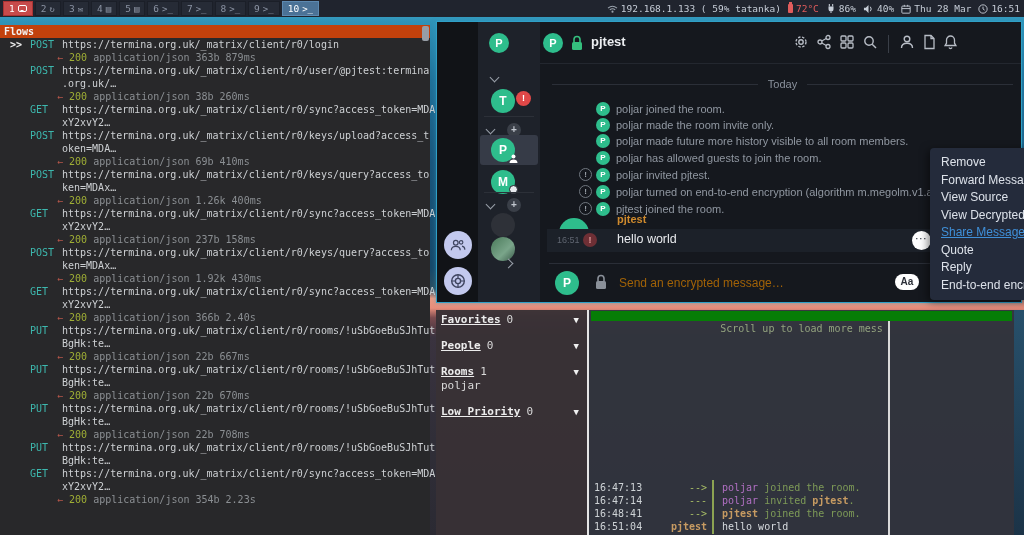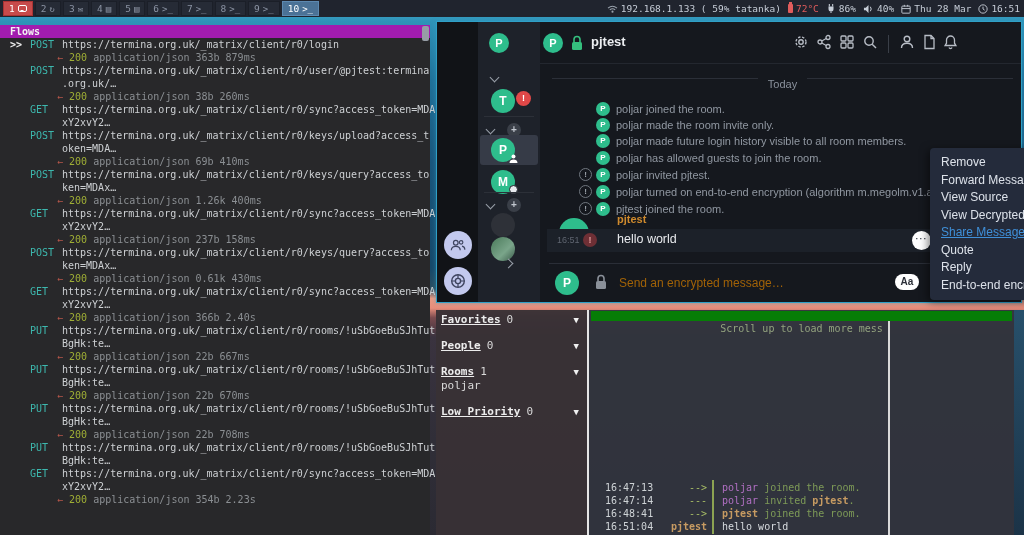--- a/index.html
+++ b/index.html
@@ -35,22 +35,22 @@
   #status{display:flex;align-items:center;gap:7px;padding-right:4px;color:#9aa3ad;}
   #status .seg{display:flex;align-items:center;gap:3px;white-space:nowrap;color:#c6cdd7;}
   #status .seg svg{display:block;}
   #status .seg.temp{color:#e05c5c;}
   .batt{display:inline-block;width:5px;height:9px;background:#e05c5c;border-radius:1px;position:relative;}
   .batt::before{content:'';position:absolute;top:-2px;left:1px;width:3px;height:2px;background:#e05c5c;}
 
   
   #mitm{position:absolute;left:0;top:25px;width:430px;height:510px;background:#28282a;
     font-family:"DejaVu Sans Mono",monospace;font-size:10px;color:#cdd0d3;}
-  #mitm .title{height:13px;background:#a21caf;color:#f2f2f2;
-    font:bold 10px/13px "DejaVu Sans Mono",monospace;padding-left:10px;}
+  #mitm .title{height:13px;background:#c2410c;color:#f2f2f2;
+    font:bold 10px/13px "DejaVu Sans Mono",monospace;padding-left:4px;}
   #flow-list{position:absolute;left:0;top:13px;right:0;}
   .fl{height:13px;line-height:13px;padding-left:62px;white-space:nowrap;position:relative;}
   .fl .mark{position:absolute;left:10px;color:#ececec;font-weight:bold;}
   .fl .method{position:absolute;left:30px;color:#3db8ae;}
   .fl .url{color:#cdd0d3;}
   .fl.cont{color:#cdd0d3;}
   .fl.resp{padding-left:57px;}
   .fl .arrow{color:#b8574a;}
   .fl .code{color:#9fae35;}
   .fl .info{color:#8b8f93;}
@@ -74,21 +74,21 @@
   .rail-selected{position:absolute;left:2px;width:58px;height:30px;background:#363b47;border-radius:3px;}
   .badge-red{position:absolute;width:15px;height:15px;border-radius:50%;background:#e04848;
     color:#fff;font:bold 9px/15px "Liberation Sans",sans-serif;text-align:center;}
   .mini-dot{position:absolute;width:7px;height:7px;border-radius:50%;background:#e8eaee;border:1px solid #1e222a;}
   .circle-btn{position:absolute;left:7px;width:28px;height:28px;border-radius:50%;
     background:#c3c9ee;display:flex;align-items:center;justify-content:center;}
   .el-header-title{position:absolute;left:154px;top:12px;font-size:13px;font-weight:bold;color:#eceef1;}
   .hdr-icons{position:absolute;left:356px;top:12px;display:flex;align-items:center;gap:7px;}
   .hdr-icons .sep{width:1px;height:18px;background:#3a3f48;margin:0 3px;}
   .hdr-divider{position:absolute;left:103px;right:0;top:41px;height:1px;background:#23272f;}
-  .today{position:absolute;left:115px;right:8px;top:56px;display:flex;align-items:flex-start;}
+  .today{position:absolute;left:115px;right:8px;top:56px;display:flex;align-items:center;}
   .today .line{flex:1;height:1px;background:#2b2f38;}
   .today .txt{margin:0 10px;font-size:11px;color:#8a919c;}
   .event{position:absolute;left:142px;right:6px;height:15px;display:flex;align-items:center;}
   .eshield{width:13px;height:13px;border-radius:50%;border:1px solid #6f767e;color:#9aa1a9;
     font:bold 8px/12px "Liberation Sans",sans-serif;text-align:center;margin-right:4px;
     box-sizing:border-box;flex:none;}
   .eshield.hidden{visibility:hidden;}
   .eavatar{width:14px;height:14px;border-radius:50%;background:#2ebd8c;color:#fff;
     font:bold 8px/14px "Liberation Sans",sans-serif;text-align:center;margin-right:6px;flex:none;}
   .etext{font-size:11px;color:#9097a1;white-space:nowrap;overflow:hidden;}
@@ -122,21 +122,21 @@
   .q-banner{position:absolute;left:155px;top:1px;right:2px;height:10px;background:#067d06;}
   .q-scroll{position:absolute;left:153px;right:0;top:13px;text-align:center;
     font-size:10px;color:#93a37f;}
   .q-row{position:absolute;left:5px;right:6px;height:14px;line-height:14px;
     font-size:11px;font-weight:bold;color:#ececec;white-space:nowrap;}
   .q-row .lbl{text-decoration:underline;}
   .q-row .cnt{font-weight:normal;color:#d9d9d9;margin-left:6px;}
   .q-row .tri{position:absolute;right:2px;top:0;font-size:9px;color:#f0f0f0;}
   .q-item{position:absolute;left:5px;height:14px;line-height:14px;font-size:11px;color:#d9d9d9;}
   .logline{position:absolute;left:0;right:0;height:13px;line-height:13px;font-size:10px;white-space:nowrap;}
-  .log-time{position:absolute;left:169px;color:#ced3d6;text-align:right;}
+  .log-time{position:absolute;left:158px;color:#ced3d6;text-align:right;}
   .log-prefix{position:absolute;left:206px;width:65px;text-align:right;}
   .log-msg{position:absolute;left:286px;}
   .q-vbar{position:absolute;left:276px;top:170px;height:54px;width:2px;background:#8ca352;}
   .c-purple{color:#b06fc2;} .c-tan{color:#c79b62;font-weight:bold;}
   .c-green{color:#7d9a57;} .c-plain{color:#d6dade;} .c-arrow{color:#a9bf66;}
 </style>
 </head>
 <body>
 
 <div id="screen">
@@ -256,21 +256,21 @@
         <div class="fl cont">oken=MDA…</div>
         <div class="fl resp"><span class="arrow">← </span><span class="code">200</span><span class="info"> application/json 69b 410ms</span></div>
         <div class="fl l1"><span class="method">POST</span><span class="url">https://termina.org.uk/_matrix/client/r0/keys/query?access_to</span></div>
         <div class="fl cont">ken=MDAx…</div>
         <div class="fl resp"><span class="arrow">← </span><span class="code">200</span><span class="info"> application/json 1.26k 400ms</span></div>
         <div class="fl l1"><span class="method">GET</span><span class="url">https://termina.org.uk/_matrix/client/r0/sync?access_token=MDA</span></div>
         <div class="fl cont">xY2xvY2…</div>
         <div class="fl resp"><span class="arrow">← </span><span class="code">200</span><span class="info"> application/json 237b 158ms</span></div>
         <div class="fl l1"><span class="method">POST</span><span class="url">https://termina.org.uk/_matrix/client/r0/keys/query?access_to</span></div>
         <div class="fl cont">ken=MDAx…</div>
-        <div class="fl resp"><span class="arrow">← </span><span class="code">200</span><span class="info"> application/json 0.61k 430ms</span></div>
+        <div class="fl resp"><span class="arrow">← </span><span class="code">200</span><span class="info"> application/json 1.92k 430ms</span></div>
         <div class="fl l1"><span class="method">GET</span><span class="url">https://termina.org.uk/_matrix/client/r0/sync?access_token=MDA</span></div>
         <div class="fl cont">xY2xvY2…</div>
         <div class="fl resp"><span class="arrow">← </span><span class="code">200</span><span class="info"> application/json 366b 2.40s</span></div>
         <div class="fl l1"><span class="method">PUT</span><span class="url">https://termina.org.uk/_matrix/client/r0/rooms/!uSbGoeBuSJhTut</span></div>
         <div class="fl cont">BgHk:te…</div>
         <div class="fl resp"><span class="arrow">← </span><span class="code">200</span><span class="info"> application/json 22b 667ms</span></div>
         <div class="fl l1"><span class="method">PUT</span><span class="url">https://termina.org.uk/_matrix/client/r0/rooms/!uSbGoeBuSJhTut</span></div>
         <div class="fl cont">BgHk:te…</div>
         <div class="fl resp"><span class="arrow">← </span><span class="code">200</span><span class="info"> application/json 22b 670ms</span></div>
         <div class="fl l1"><span class="method">PUT</span><span class="url">https://termina.org.uk/_matrix/client/r0/rooms/!uSbGoeBuSJhTut</span></div>
@@ -386,21 +386,21 @@
           <span class="etext">poljar joined the room.</span>
         </div>
         <div class="event" style="top: 95px;">
           <span class="eshield hidden">!</span>
           <span class="eavatar">P</span>
           <span class="etext">poljar made the room invite only.</span>
         </div>
         <div class="event" style="top: 111px;">
           <span class="eshield hidden">!</span>
           <span class="eavatar">P</span>
-          <span class="etext">poljar made future login history visible to all room members.</span>
+          <span class="etext">poljar made future more history visible to all room members.</span>
         </div>
         <div class="event" style="top: 128px;">
           <span class="eshield hidden">!</span>
           <span class="eavatar">P</span>
           <span class="etext">poljar has allowed guests to join the room.</span>
         </div>
         <div class="event" style="top: 145px;">
           <span class="eshield">!</span>
           <span class="eavatar">P</span>
           <span class="etext">poljar invited pjtest.</span>

